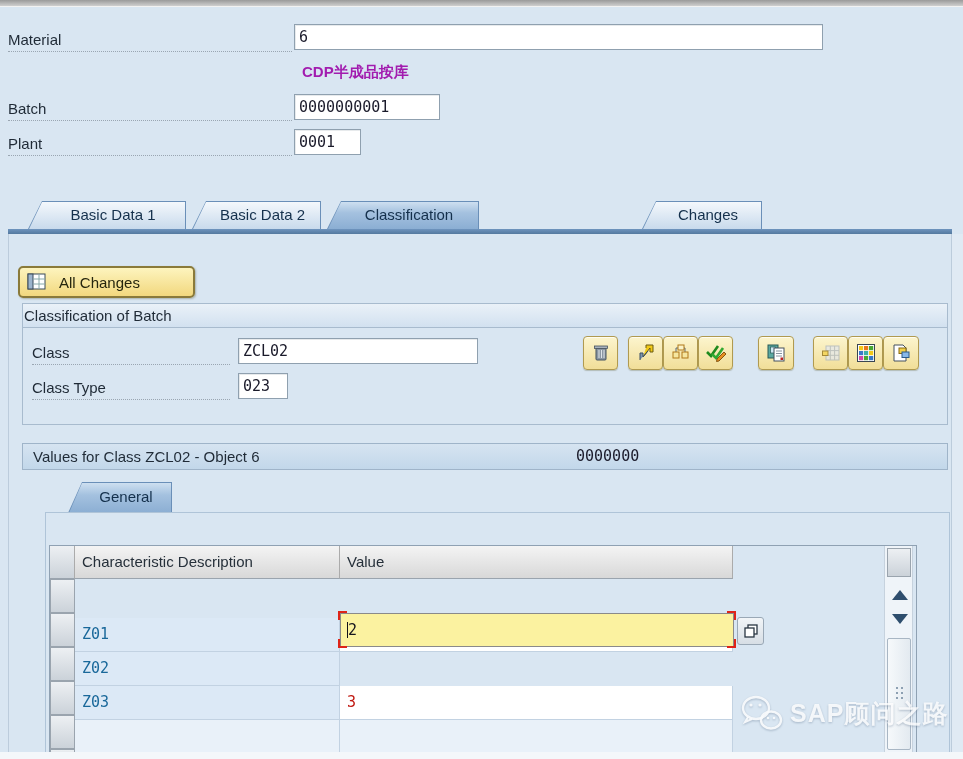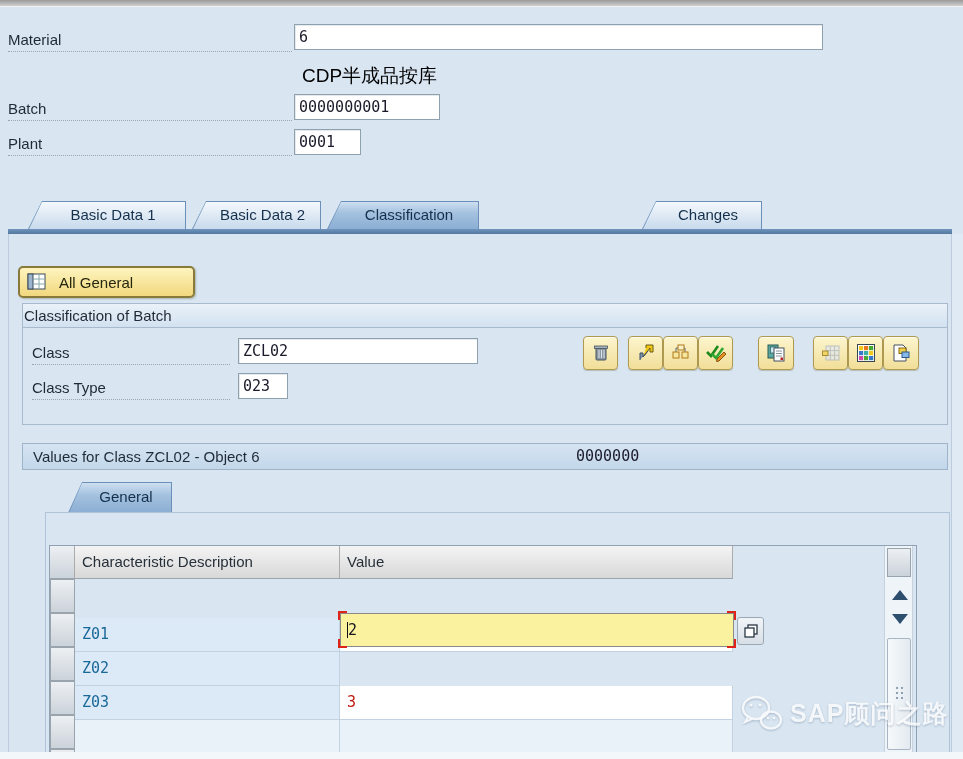--- a/index.html
+++ b/index.html
@@ -11,21 +11,21 @@
   .topbar { position:absolute; left:0; top:0; width:963px; height:7px;
             background:linear-gradient(#9A9A9A,#CFCFCF); border-bottom:1px solid #F2F2F2; }
 
   
   .flabel { position:absolute; left:8px; width:284px; height:25px; line-height:25px;
             font-size:15px; color:#1F2A36; border-bottom:1px dotted #9AA6B2; }
   .finput { position:absolute; background:#FFFFFF; border:1px solid #8FA0AF;
             box-shadow:inset 1px 1px 0 rgba(60,80,100,.12);
             font-family:"DejaVu Sans Mono", monospace; font-size:15px; color:#1A1A2A;
             line-height:24px; padding:0 4px; white-space:nowrap; overflow:hidden; }
-  .ftext  { position:absolute; font-size:19px; color:#000000; }
+  .ftext  { position:absolute; font-size:15px; color:#a21caf;font-weight:bold; }
 
   
   .tab { position:absolute; top:201px; height:28px; cursor:default; }
   .tab .shape { position:absolute; inset:0; background:#6A8FB8;
                 clip-path:polygon(14px 0, 100% 0, 100% 100%, 0 100%); }
   .tab .shape::after { content:""; position:absolute; left:1px; top:1px; right:1px; bottom:0;
                 background:linear-gradient(#F4F8FC,#C8DAEC);
                 clip-path:polygon(13px 0, 100% 0, 100% 100%, 0 100%); }
   .tab.active .shape::after { background:linear-gradient(#CEDFF0 0%, #A4C1DF 40%, #8BAED3 100%); }
   .tab .lbl { position:relative; z-index:1; display:block; text-align:center; line-height:27px;
@@ -158,21 +158,21 @@
   <div class="btn-allchanges">
     <span style="display:flex;">
       <svg width="20" height="20" viewBox="0 0 20 20">
         <rect x="1" y="2" width="17" height="15" fill="#FFFFFF" stroke="#3A4A5A"></rect>
         <rect x="1" y="2" width="5" height="15" fill="#9CB4CC" stroke="#3A4A5A"></rect>
         <line x1="6" y1="7" x2="18" y2="7" stroke="#8AA"></line>
         <line x1="6" y1="12" x2="18" y2="12" stroke="#8AA"></line>
         <line x1="12" y1="2" x2="12" y2="17" stroke="#8AA"></line>
       </svg>
     </span>
-    <span>All General</span>
+    <span>All Changes</span>
   </div>
 
   <div class="groupbox"></div>
   <div class="groupbox-hd">Classification of Batch</div>
 
   <div class="glabel" style="top:341px;">Class</div>
   <div class="finput" style="left:238px; top:338px; width:240px; height:26px;">ZCL02</div>
 
   <div class="glabel" style="top:376px;">Class Type</div>
   <div class="finput" style="left:238px; top:373px; width:50px; height:26px;">023</div>

